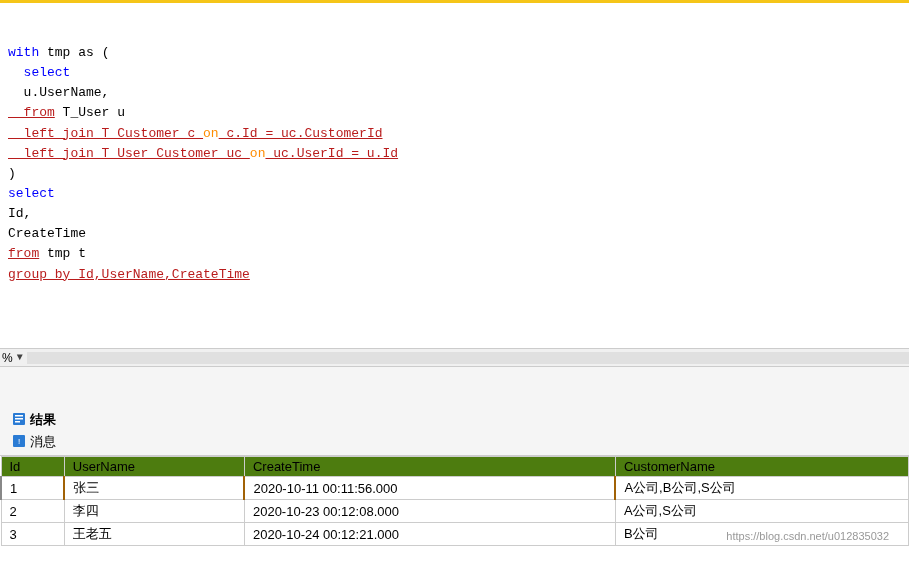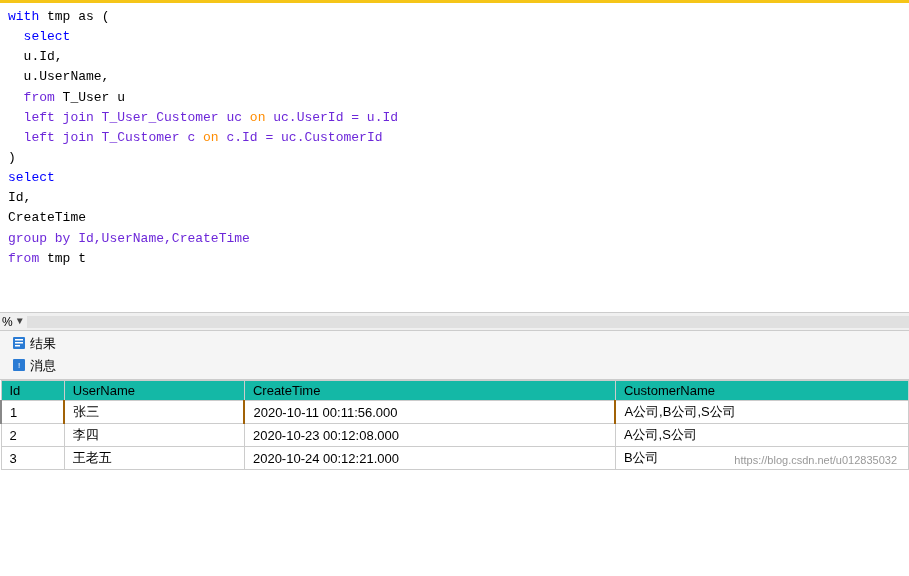--- a/index.html
+++ b/index.html
@@ -12,31 +12,32 @@
       overflow: hidden;
     }
 
     .code-area {
       background: #ffffff;
       padding: 4px 8px;
       border-bottom: 1px solid #cccccc;
       line-height: 1.55;
       min-height: 310px;
       position: relative;
+      margin-top: 36px;
     }
 
     .code-line {
       white-space: pre;
       display: block;
     }
 
     .kw { color: #0000ff; font-weight: normal; }
     .kw-on { color: #ff8c00; }
     .normal { color: #000000; }
-    .cm { color: #6d28d9; }
+    .cm { color: #b91c1c; text-decoration: underline; }
 
     .scrollbar-area {
       background: #f0f0f0;
       height: 18px;
       display: flex;
       align-items: center;
       border-bottom: 1px solid #cccccc;
       padding-left: 2px;
     }
 
@@ -78,36 +79,37 @@
       font-size: 13px;
       color: #000;
       padding: 2px 8px;
       cursor: pointer;
       display: flex;
       align-items: center;
       gap: 4px;
     }
 
     .tab-item.active {
-      font-weight: normal;
+      font-weight: bold;
+      margin-top: 40px;
     }
 
     .tab-icon {
       color: #2a7bd4;
     }
 
     .results-table {
       width: 100%;
       border-collapse: collapse;
       font-family: Arial, sans-serif;
       font-size: 13px;
     }
 
     .results-table thead tr {
-      background: #14b8a6;
+      background: #4d7c0f;
     }
 
     .results-table th {
       border: 1px solid #cccccc;
       padding: 2px 8px;
       text-align: left;
       font-weight: normal;
       color: #000;
     }
 
@@ -125,52 +127,51 @@
       background: #ffffff;
     }
 
     .results-table tbody tr:first-child td {
       border-left: 2px solid #a16207;
     }
 
     .blog-url {
       position: absolute;
       bottom: 4px;
-      right: 12px;
+      right: 20px;
       font-size: 11px;
       color: #999999;
       font-family: Arial, sans-serif;
     }
 
     .top-border {
       height: 3px;
       background: #f5c518;
       width: 100%;
     }
   </style>
 </head>
 <body>
 
 <div class="top-border"></div>
 
 <div class="code-area">
   <div id="code-lines">
       <span class="code-line"><span class="kw">with</span><span class="normal"> tmp as (</span></span>
       <span class="code-line"><span class="kw">  select</span></span>
-      <span class="code-line"><span class="normal">  u.Id,</span></span>
       <span class="code-line"><span class="normal">  u.UserName,</span></span>
       <span class="code-line"><span class="cm">  from</span><span class="normal"> T_User u</span></span>
+      <span class="code-line"><span class="cm">  left join T_Customer c </span><span class="kw-on">on</span><span class="cm"> c.Id = uc.CustomerId</span></span>
       <span class="code-line"><span class="cm">  left join T_User_Customer uc </span><span class="kw-on">on</span><span class="cm"> uc.UserId = u.Id</span></span>
-      <span class="code-line"><span class="cm">  left join T_Customer c </span><span class="kw-on">on</span><span class="cm"> c.Id = uc.CustomerId</span></span>
       <span class="code-line"><span class="normal">)</span></span>
       <span class="code-line"><span class="kw">select</span></span>
       <span class="code-line"><span class="normal">Id,</span></span>
       <span class="code-line"><span class="normal">CreateTime</span></span>
+      <span class="code-line"><span class="cm">from</span><span class="normal"> tmp t</span></span>
       <span class="code-line"><span class="cm">group by Id,UserName,CreateTime</span></span>
-      <span class="code-line"><span class="cm">from</span><span class="normal"> tmp t</span></span>
     </div>
 </div>
 
 <div class="scrollbar-area">
   <div class="percent-box">
     <span class="percent-label">%</span>
     <span class="dropdown-arrow">▼</span>
   </div>
   <div class="hscroll"></div>
 </div>

